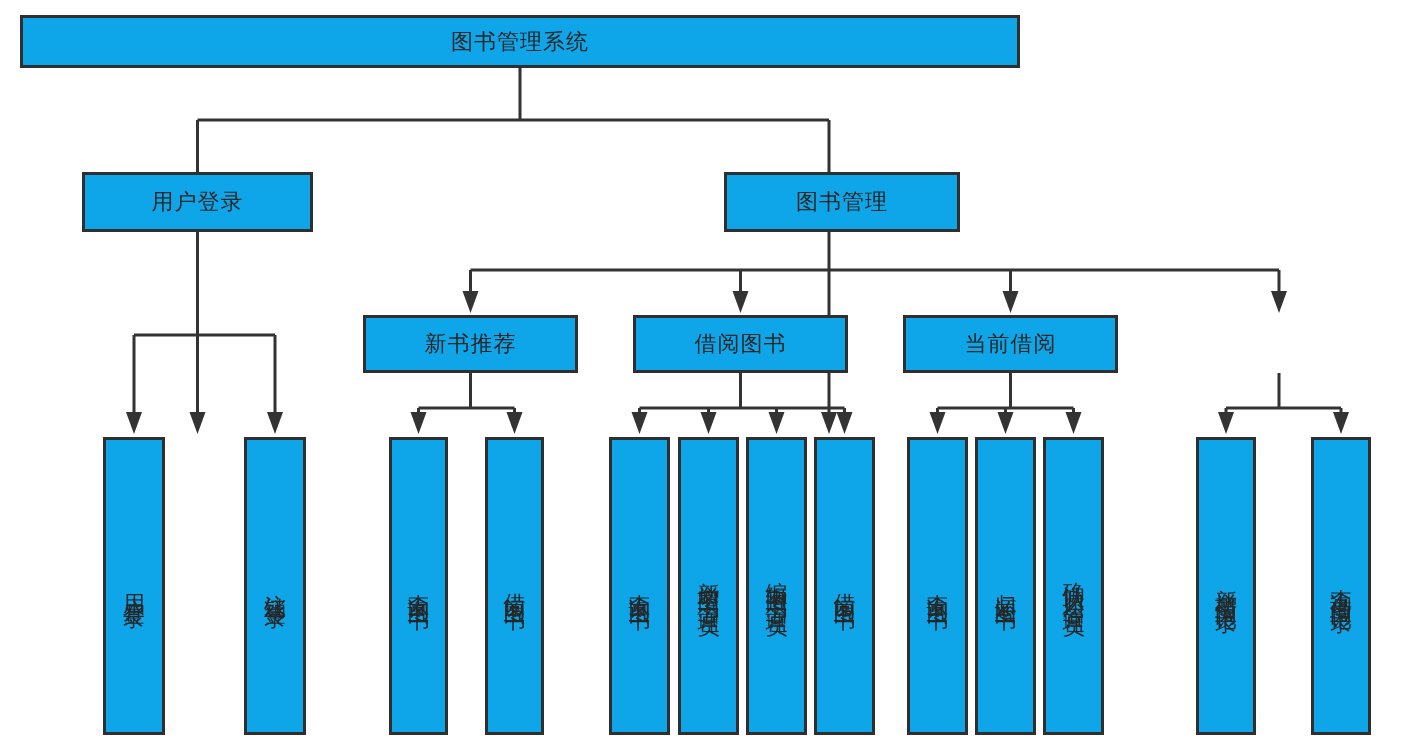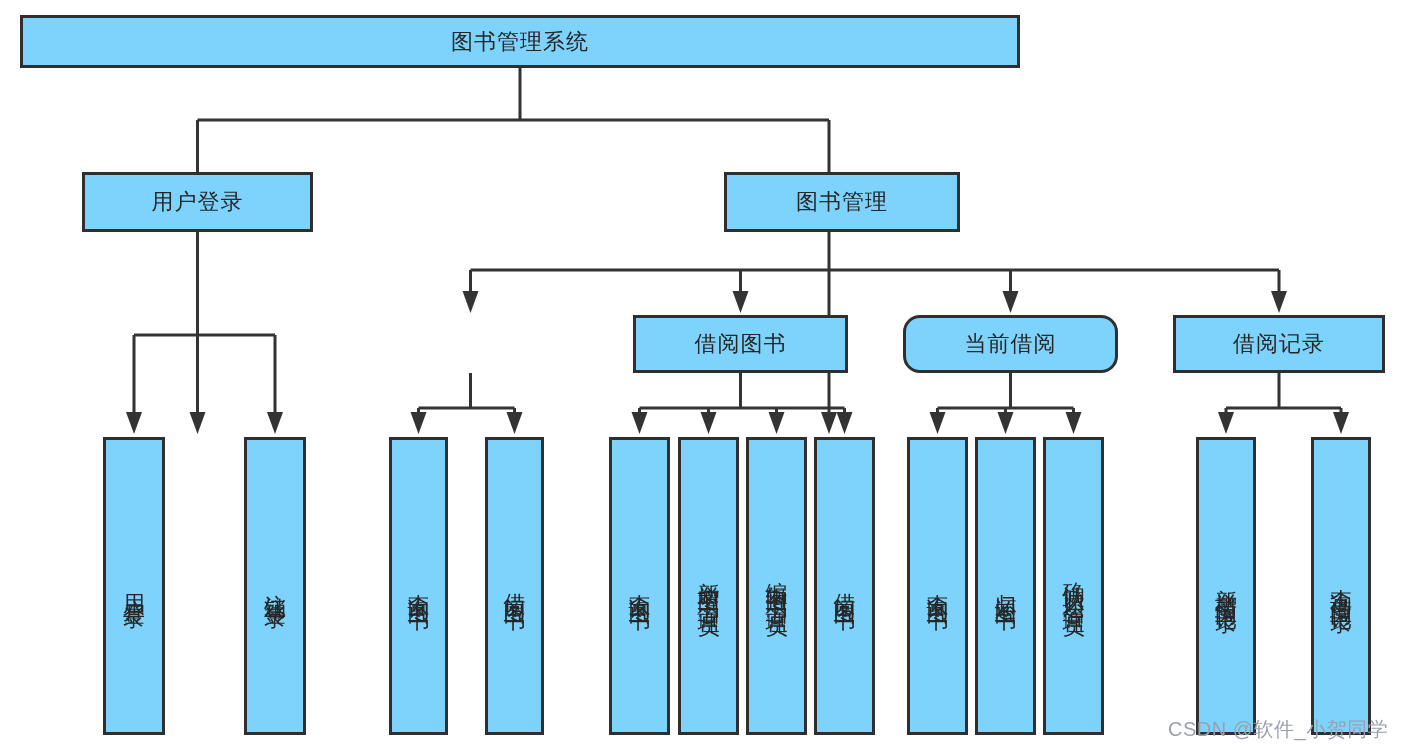--- a/index.html
+++ b/index.html
@@ -17,21 +17,21 @@
     font-family:"Liberation Sans", sans-serif;
     overflow:hidden;
   }
   .connectors{position:absolute;left:0;top:0;z-index:1;}
   .cline{fill:none;stroke:var(--line);stroke-width:3;}
   .ahead{fill:var(--line);stroke:none;}
   .node{
     position:absolute;
     box-sizing:border-box;
     border:3px solid var(--border);
-    background:#7dd3fc;
+    background:#0ea5e9;
     display:flex;
     align-items:center;
     justify-content:center;
     color:var(--text);
     font-size:22px;
     letter-spacing:1px;
     z-index:2;
   }
   .hbox{white-space:nowrap;}
   .vbox .vlabel{
@@ -86,23 +86,23 @@
     <polygon class="ahead" points="1065.5,412 1081.5,412 1073.5,434"></polygon>
     <polygon class="ahead" points="1218,412 1234,412 1226,434"></polygon>
     <polygon class="ahead" points="1333,412 1349,412 1341,434"></polygon>
   </svg>
 
   <div class="node hbox" style="left:20px;top:15px;width:1000px;height:53px;">图书管理系统</div>
 
   <div class="node hbox" style="left:82px;top:172px;width:231px;height:60px;">用户登录</div>
   <div class="node hbox" style="left:711px;top:172px;width:236px;height:60px;margin-left:13px;">图书管理</div>
 
+  <div class="node hbox" style="left:363px;top:315px;width:215px;height:58px;">新书推荐</div>
   <div class="node hbox" style="left:633px;top:315px;width:215px;height:58px;">借阅图书</div>
-  <div class="node hbox" style="left:903px;top:315px;width:215px;height:58px;border-radius:17px;">当前借阅</div>
-  <div class="node hbox" style="left:1173px;top:315px;width:212px;height:58px;">借阅记录</div>
+  <div class="node hbox" style="left:903px;top:315px;width:215px;height:58px;">当前借阅</div>
 
   <div class="node vbox" style="left:103px;top:437px;width:62px;height:298px;">
     <span class="vlabel">用户登录</span>
   </div>
   <div class="node vbox" style="left:244px;top:437px;width:62px;height:298px;">
     <span class="vlabel">注销登录</span>
   </div>
 
   <div class="node vbox" style="left:389px;top:437px;width:59px;height:298px;">
     <span class="vlabel">查询图书</span>
@@ -134,15 +134,14 @@
     <span class="vlabel">确认归还（管理员）</span>
   </div>
 
   <div class="node vbox" style="left:1196px;top:437px;width:60px;height:298px;">
     <span class="vlabel">新增借阅记录</span>
   </div>
   <div class="node vbox" style="left:1311px;top:437px;width:60px;height:298px;">
     <span class="vlabel">查询借阅记录</span>
   </div>
 
-  <div class="watermark">CSDN @软件_小贺同学</div>
 
 </div>
 
 </body></html>

